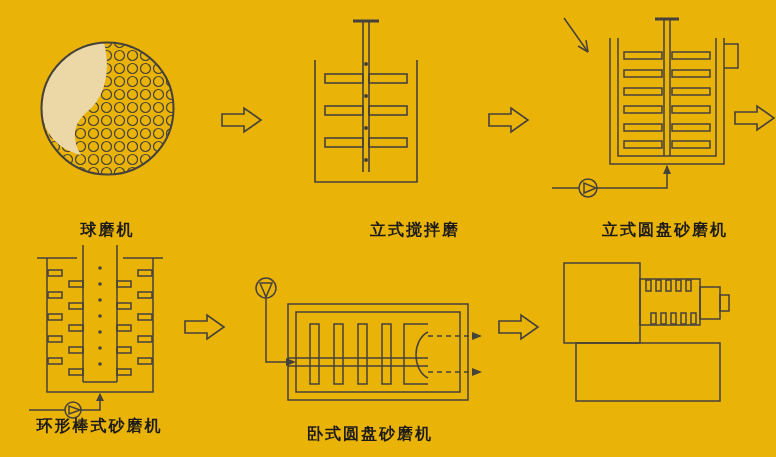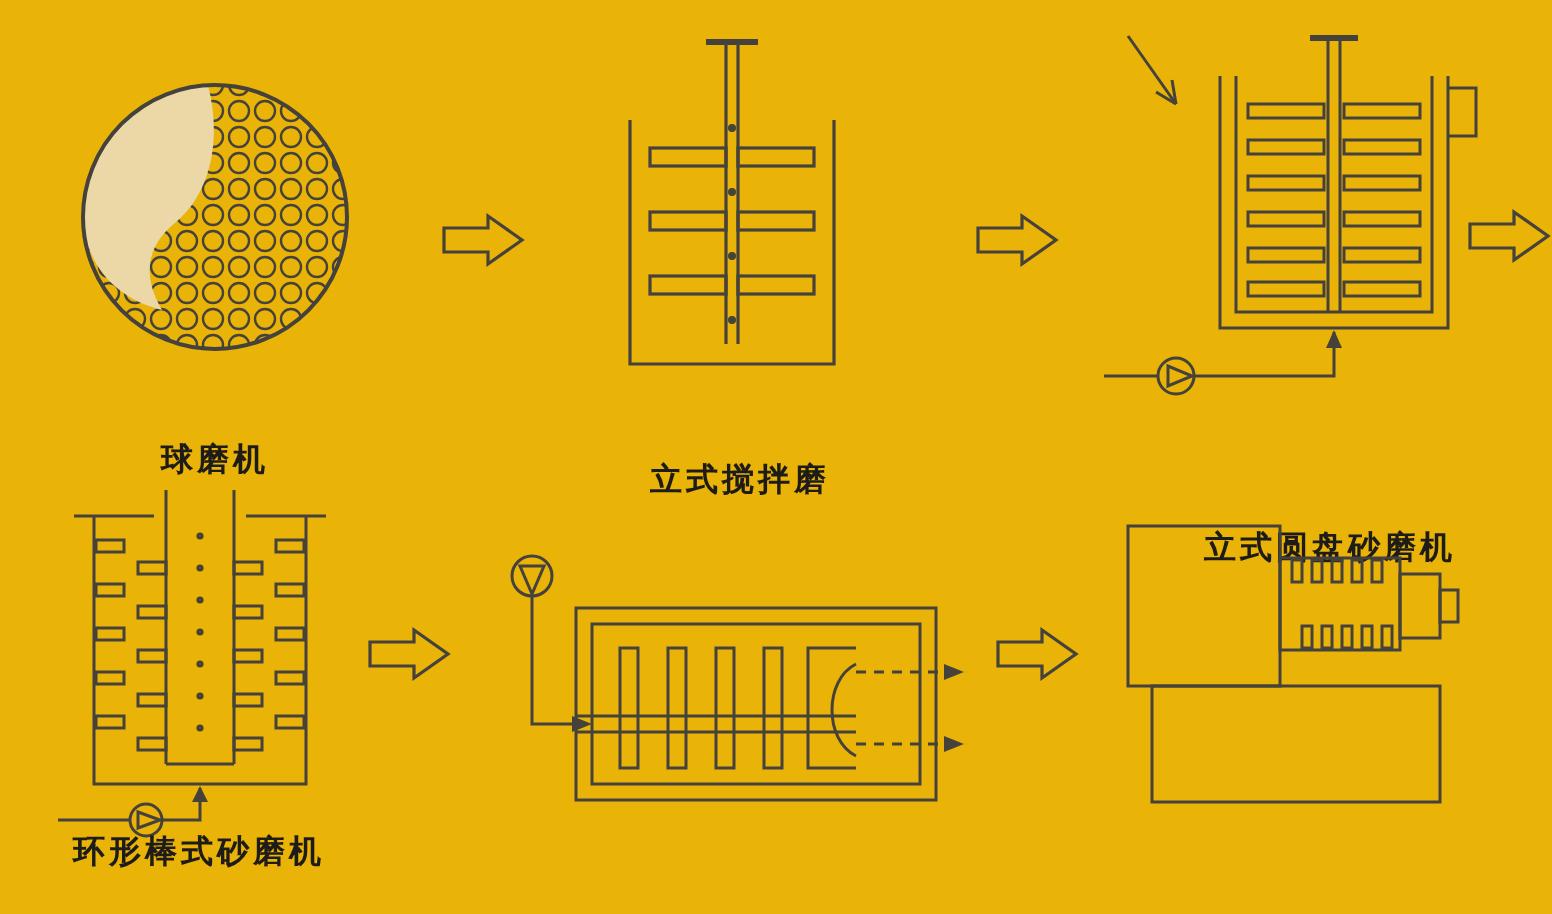--- a/index.html
+++ b/index.html
@@ -68,21 +68,21 @@
       <rect x="69" y="94" width="38" height="9"></rect>
       <rect x="25" y="126" width="38" height="9"></rect>
       <rect x="69" y="126" width="38" height="9"></rect>
 
       <circle cx="66" cy="52" r="2" fill="#45413b" stroke="none"></circle>
       <circle cx="66" cy="84" r="2" fill="#45413b" stroke="none"></circle>
       <circle cx="66" cy="116" r="2" fill="#45413b" stroke="none"></circle>
       <circle cx="66" cy="148" r="2" fill="#45413b" stroke="none"></circle>
     </svg>
   </div>
-  <div class="caption" style="left:280px;top:230px;width:180px;">立式搅拌磨</div>
+  <div class="caption" style="left:280px;top:220px;width:180px;text-align:right;">立式搅拌磨</div>
 
   <div class="arrow" style="left:487px;top:106px;">
     <svg width="44" height="28" viewBox="0 0 44 28">
       <polygon points="2,8 24,8 24,2 41,14 24,26 24,20 2,20" fill="none" stroke="#45413b" stroke-width="1.6"></polygon>
     </svg>
   </div>
 
   <div class="fig" style="left:548px;top:16px;">
     <svg width="200" height="195" viewBox="0 0 200 195" fill="none" stroke="#45413b" stroke-width="1.5">
 
@@ -112,21 +112,21 @@
       <rect x="76" y="125" width="38" height="7"></rect>
       <rect x="124" y="125" width="38" height="7"></rect>
 
       <polyline points="119,150 119,172 49,172"></polyline>
       <polygon points="115,158 119,149 123,158" fill="#45413b" stroke="none"></polygon>
       <circle cx="40" cy="172" r="9"></circle>
       <polygon points="36,167 36,177 48,172"></polygon>
       <line x1="4" y1="172" x2="31" y2="172"></line>
     </svg>
   </div>
-  <div class="caption" style="left:570px;top:220px;width:190px;margin-top:44px;">立式圆盘砂磨机</div>
+  <div class="caption" style="left:570px;top:220px;width:190px;">立式圆盘砂磨机</div>
 
   <div class="arrow" style="left:733px;top:104px;">
     <svg width="44" height="28" viewBox="0 0 44 28">
       <polygon points="2,8 24,8 24,2 41,14 24,26 24,20 2,20" fill="none" stroke="#45413b" stroke-width="1.6"></polygon>
     </svg>
   </div>
 
   <div class="fig" style="left:25px;top:240px;">
     <svg width="150" height="186" viewBox="0 0 150 186" fill="none" stroke="#45413b" stroke-width="1.5">
 
@@ -207,20 +207,21 @@
 
       <path d="M188,52 L164,52 L164,112 L188,112"></path>
       <path d="M188,60 C 172,68 172,98 188,106"></path>
 
       <line x1="188" y1="64" x2="232" y2="64" stroke-dasharray="5,4"></line>
       <line x1="188" y1="100" x2="232" y2="100" stroke-dasharray="5,4"></line>
       <polygon points="232,60 232,68 242,64" fill="#45413b" stroke="none"></polygon>
       <polygon points="232,96 232,104 242,100" fill="#45413b" stroke="none"></polygon>
     </svg>
   </div>
+  <div class="caption" style="left:275px;top:424px;width:190px;">卧式圆盘砂磨机</div>
 
   <div class="arrow" style="left:497px;top:313px;">
     <svg width="44" height="28" viewBox="0 0 44 28">
       <polygon points="2,8 24,8 24,2 41,14 24,26 24,20 2,20" fill="none" stroke="#45413b" stroke-width="1.6"></polygon>
     </svg>
   </div>
 
   <div class="fig" style="left:562px;top:255px;">
     <svg width="170" height="150" viewBox="0 0 170 150" fill="none" stroke="#45413b" stroke-width="1.5">
 

